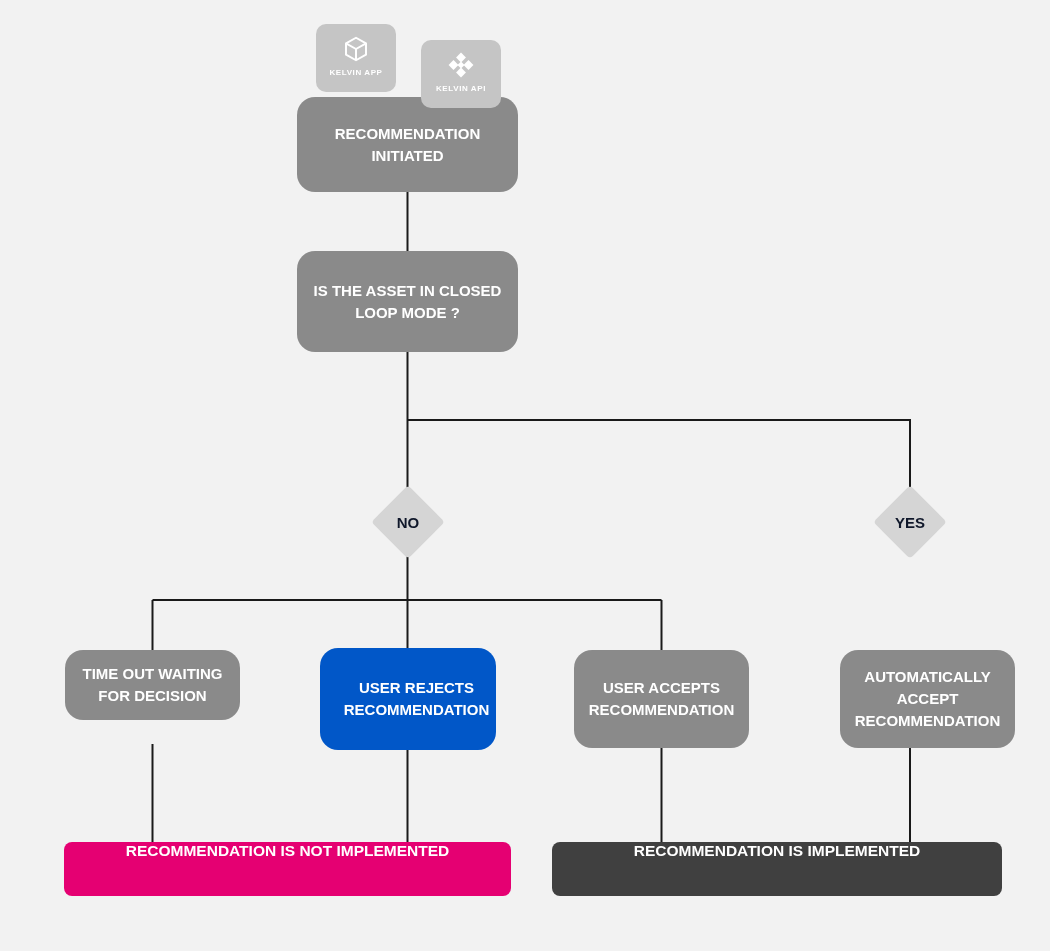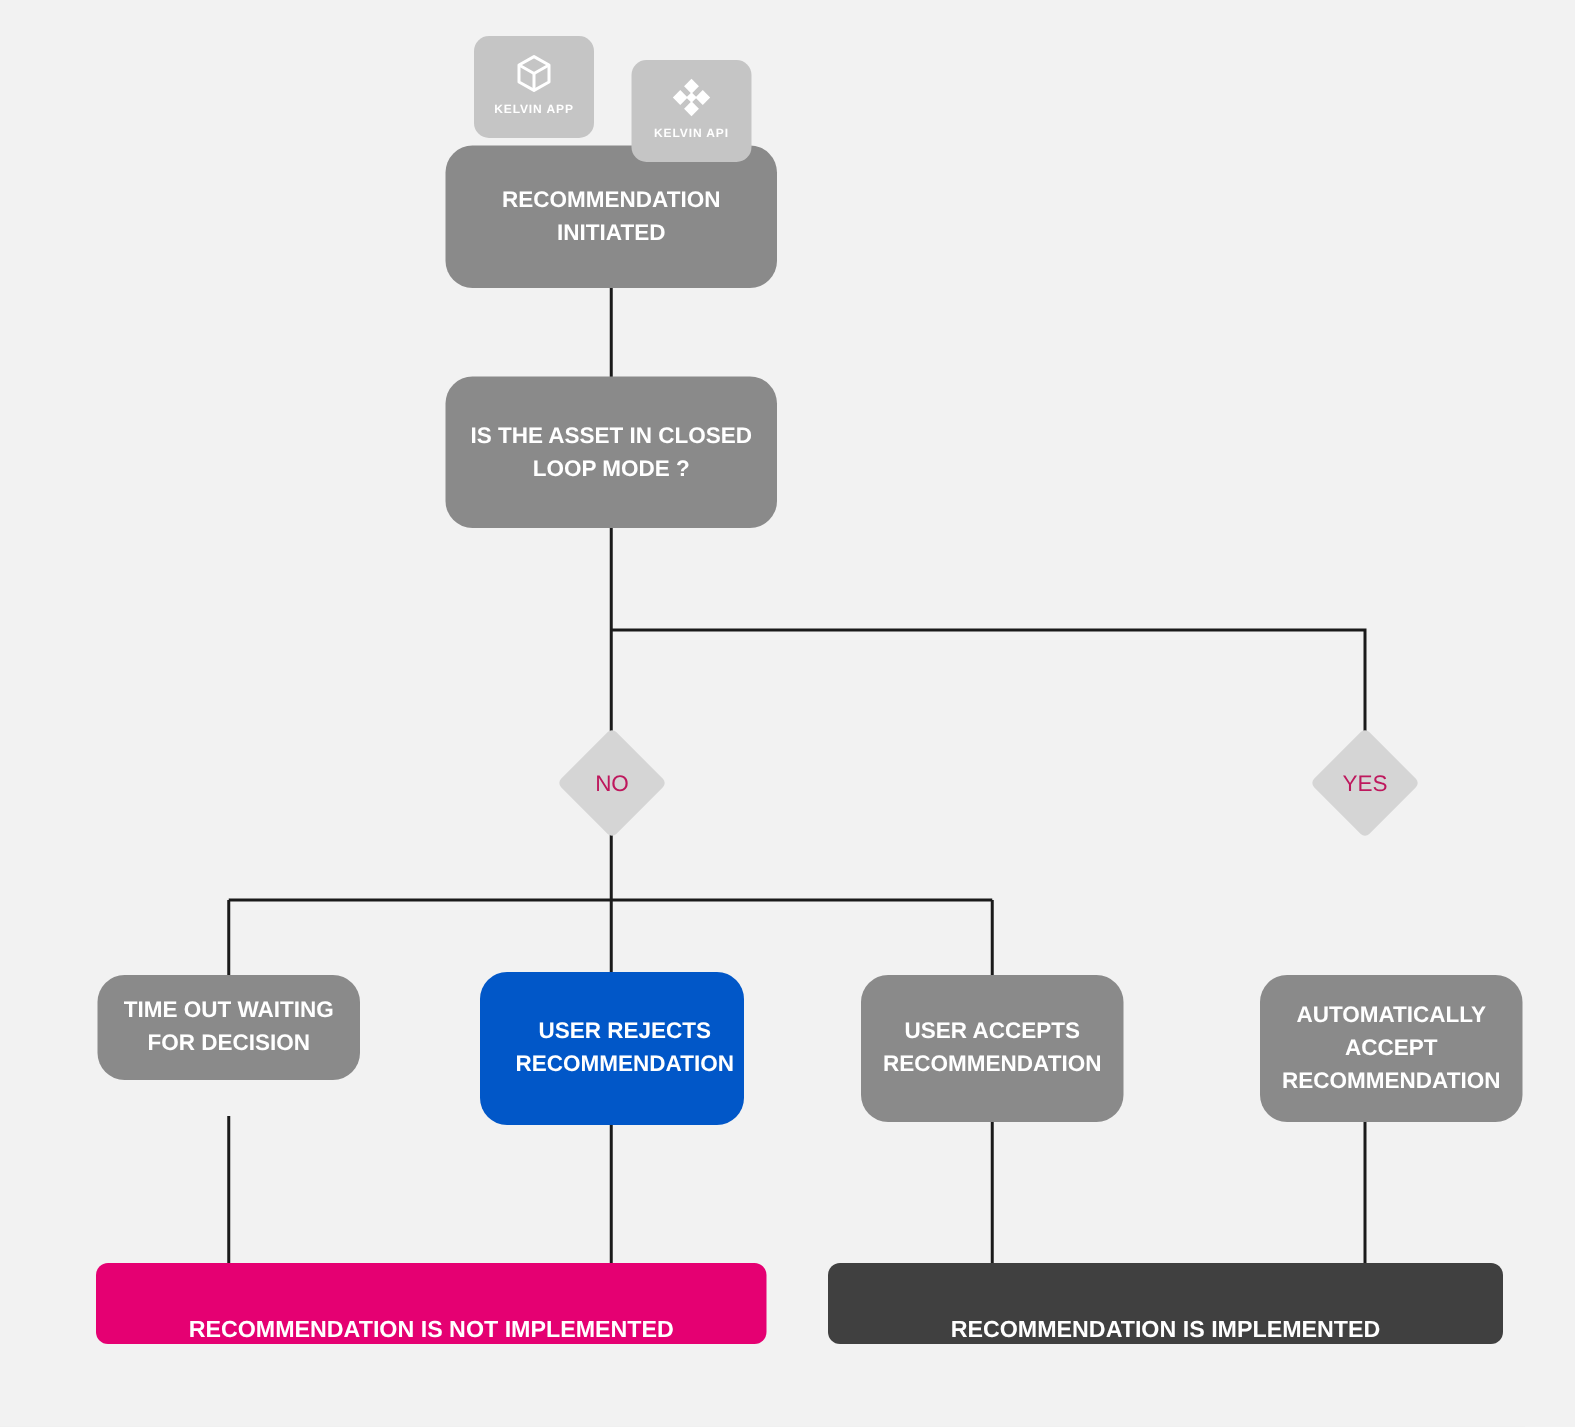--- a/index.html
+++ b/index.html
@@ -26,21 +26,21 @@
     font-size:15px;
     line-height:22px;
     border-radius:18px;
     padding:0 14px;
     box-sizing:border-box;
   }
   .node.gray{background:#8a8a8a;}
   .node.blue{background:#0157c8;padding-left:31px;}
   .bar{
     position:absolute;z-index:2;
-    display:flex;align-items:flex-end;justify-content:center;
+    display:flex;align-items:flex-start;justify-content:center;
     text-align:center;
     color:#ffffff;
     font-weight:700;
     font-size:15.5px;
     border-radius:8px;
     box-sizing:border-box;
   }
   .bar.pink{background:#e50072;}
   .bar.gray{background:#404040;}
   .badge{
@@ -69,22 +69,22 @@
   .diamond .shape{
     position:absolute;left:12px;top:12px;
     width:52px;height:52px;
     background:#d5d5d5;
     transform:rotate(45deg);
     border-radius:4px;
   }
   .diamond .dlabel{
     position:absolute;left:0;top:0;right:0;bottom:0;
     display:flex;align-items:center;justify-content:center;
-    color:#be185d;
-    font-weight:400;
+    color:#0f172a;
+    font-weight:700;
     font-size:15px;
   }
 </style>
 </head>
 <body>
 
 <div class="canvas">
 
   <svg class="connectors" width="1050" height="951" viewBox="0 0 1050 951">
     <g stroke="#1a1a1a" stroke-width="2" fill="none">

